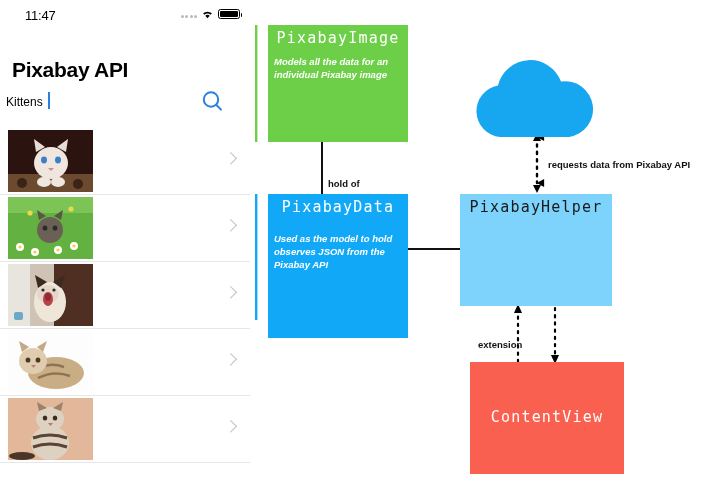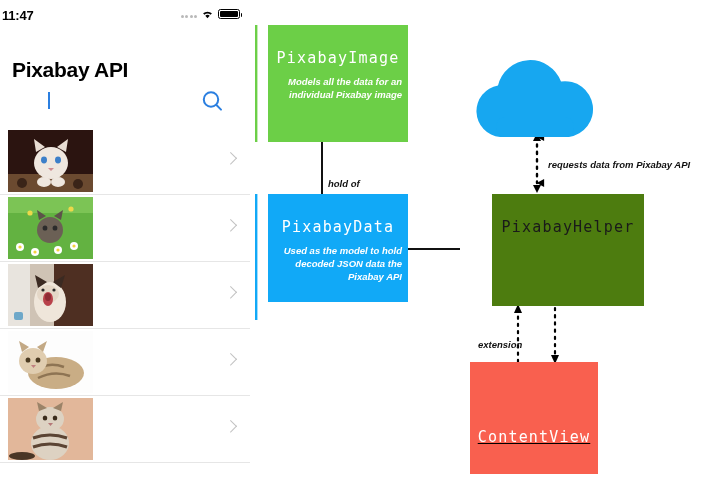--- a/index.html
+++ b/index.html
@@ -13,22 +13,22 @@
 
   
   #phone {
     position: absolute; left: 0; top: 0; width: 250px; height: 487px;
     background: #ffffff; overflow: hidden;
   }
   #status-bar {
     position: absolute; left: 0; top: 0; width: 250px; height: 30px;
   }
   #status-time {
-    position: absolute; left: 2px; top: 8px;
-    font-size: 13px; font-weight: bold; color: #000;
+    position: absolute; left: 25px; top: 8px;
+    font-size: 13px; font-weight: normal; color: #000;
     letter-spacing: -0.2px;
   }
   #status-right {
     position: absolute; right: 10px; top: 9px;
     display: flex; align-items: center; gap: 4px;
   }
   .sig-dots { display:flex; align-items:flex-end; gap:1.5px; height:8px; }
   .sig-dots i { display:block; width:3px; height:3px; border-radius:50%;
                 background:#b9b9b9; }
   .wifi-ico { width: 13px; height: 10px; }
@@ -91,46 +91,46 @@
 
   
   #diagram {
     position: absolute; left: 250px; top: 0; width: 454px; height: 487px;
     background: #ffffff;
   }
   #diagram svg { position:absolute; left:0; top:0; }
   .node {
     position: absolute;
     display: flex; flex-direction: column; align-items: center;
-    padding: 24px 6px 6px 6px;
+    padding: 4px 6px 6px 6px;
   }
   .node-title {
     font-family: "DejaVu Sans Mono", "Liberation Mono", monospace;
     font-size: 15px; color: #ffffff; letter-spacing: 1.2px;
     white-space: nowrap;
   }
   .node-desc {
     margin-top: 9px;
     font-family: "Liberation Sans", sans-serif;
     font-size: 9.5px; font-style: italic; font-weight: bold;
-    line-height: 1.35; text-align: right;
+    line-height: 1.35; text-align: left;
   }
   .desc-light { color: #ffffff; }
   .desc-dark  { color: #1a1a1a; }
 
   #node-image  { left: 18px; top: 25px;  width: 140px; height: 117px; }
-  #node-data   { left: 18px; top: 194px; width: 140px; height: 108px; }
+  #node-data   { left: 18px; top: 194px; width: 140px; height: 144px; gap: 8px; }
   #node-helper { left: 210px; top: 194px; width: 152px; height: 112px; }
-  #node-view   { left: 220px; top: 362px; width: 128px; height: 112px; text-decoration: underline; }
+  #node-view   { left: 220px; top: 362px; width: 154px; height: 112px; }
   #node-view .node-title { margin-top: 42px; }
 
   .edge-label {
     position: absolute;
     font-family: "Liberation Sans", sans-serif;
-    font-size: 9.5px; font-style: italic; font-weight: bold;
+    font-size: 9.5px; font-weight: bold;
     color: #111; white-space: pre-line; line-height: 1.25;
   }
   #lbl-array     { left: 78px; top: 178px; }
   #lbl-requests  { left: 298px; top: 159px; white-space: nowrap; }
   #lbl-publishes { left: 313px; top: 307px; }
   #lbl-observes  { left: 228px; top: 339px; }
 </style>
 </head>
 <body>
 
@@ -153,20 +153,21 @@
         </svg>
         <span class="batt">
             <span></span>
           </span>
       </div>
     </div>
 
     <div id="phone-title">Pixabay API</div>
 
     <div id="search-row">
+      <input id="search-input" type="text" value="Kittens" style="">
       <div id="search-caret"></div>
       <div id="search-icon-btn">
         <svg width="30" height="30" viewBox="0 0 30 30">
           <circle cx="13" cy="12.5" r="7.2" fill="none" stroke="#2B7FE0" stroke-width="2"></circle>
           <line x1="18.2" y1="17.8" x2="23" y2="22.6" stroke="#2B7FE0" stroke-width="2" stroke-linecap="round"></line>
         </svg>
       </div>
     </div>
 
     <div id="photo-list">
@@ -314,24 +315,24 @@
       <rect x="34" y="62" width="78" height="20" fill="#17A7F0" rx="9"></rect>
     </svg>
 
     <div class="node" id="node-image" style="background:#6CCF47;">
       <div class="node-title">PixabayImage</div>
       <div class="node-desc desc-light">Models all the data for an individual Pixabay image</div>
     </div>
 
     <div class="node" id="node-data" style="background:#11A9F7;">
       <div class="node-title">PixabayData</div>
-      <div class="node-desc desc-light">Used as the model to hold decoded JSON data the Pixabay API</div>
-    </div>
-
-    <div class="node" id="node-helper" style="background:#4d7c0f;margin-left:32px;">
+      <div class="node-desc desc-light">Used as the model to hold observes JSON from the Pixabay API</div>
+    </div>
+
+    <div class="node" id="node-helper" style="background:#7dd3fc;">
       <div class="node-title" style="color:#1a1a1a;">PixabayHelper</div>
     </div>
 
     <div class="node" id="node-view" style="background:#F9604F;">
       <div class="node-title">ContentView</div>
     </div>
 
     <div class="edge-label" id="lbl-array">hold of</div>
     <div class="edge-label" id="lbl-requests">requests data from Pixabay API</div>
     <div class="edge-label" id="lbl-observes">extension</div>

